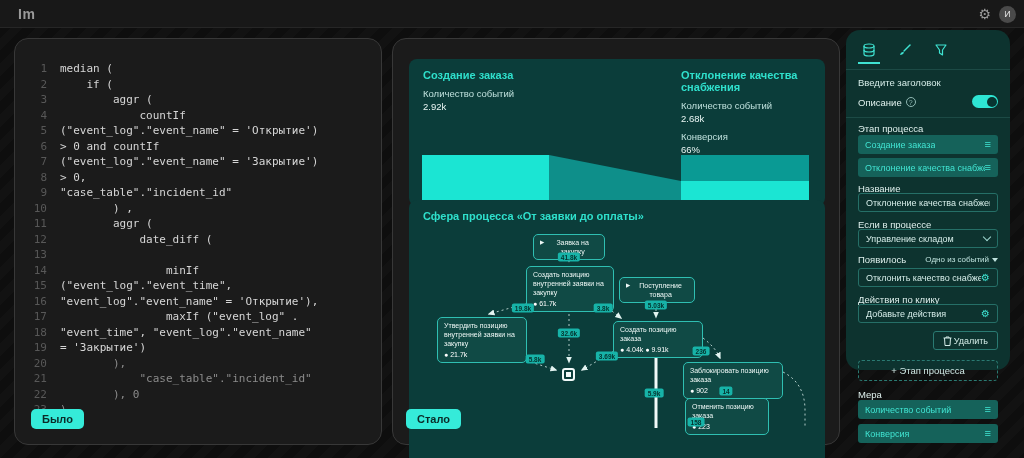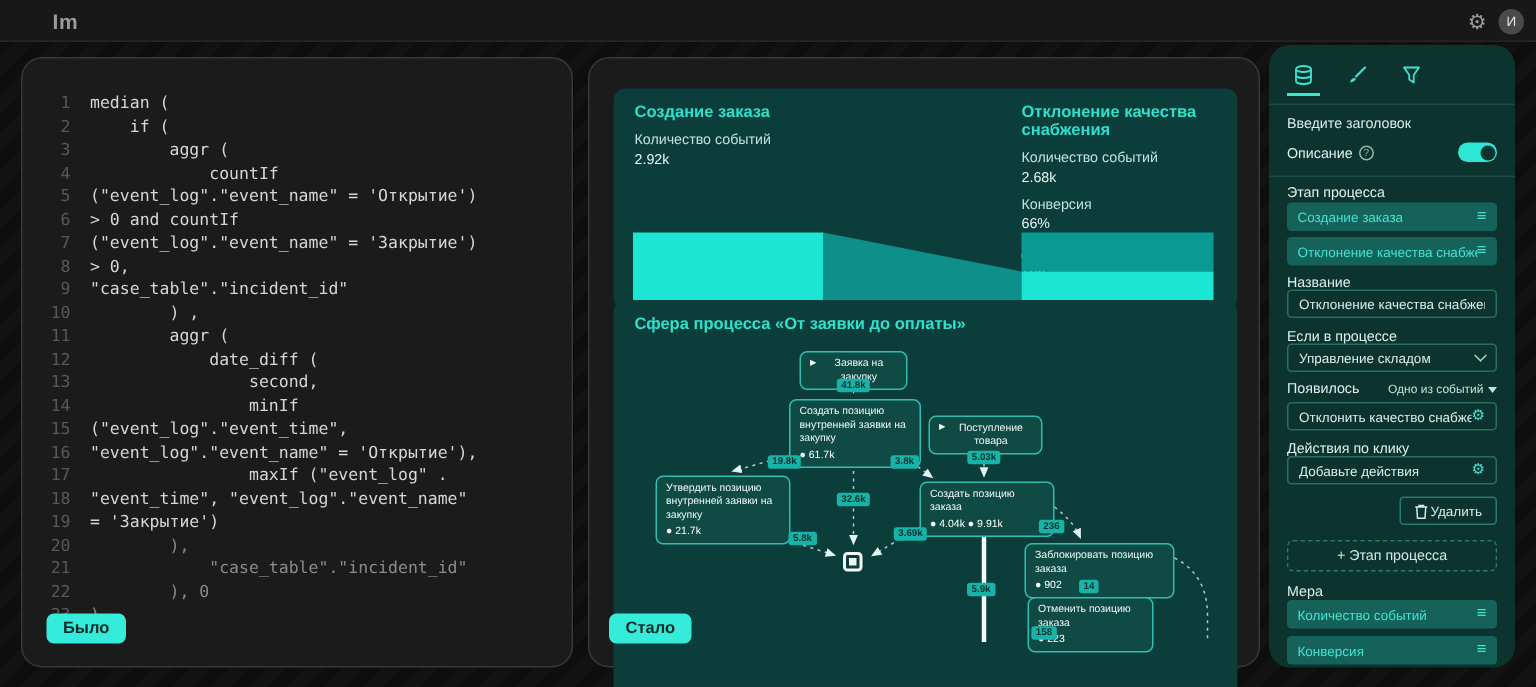--- a/index.html
+++ b/index.html
@@ -5,21 +5,21 @@
   * { margin:0; padding:0; box-sizing:border-box; }
   html,body { width:1024px; height:458px; overflow:hidden; }
   body {
     font-family:"Liberation Sans","DejaVu Sans",sans-serif;
     background:repeating-linear-gradient(135deg,#0e0e0e 0 9px,#121212 9px 18px);
     color:#ddd; position:relative;
   }
   
   .topbar { position:absolute; left:0; top:0; width:1024px; height:28px;
     background:#181818; border-bottom:1px solid #262626; display:flex; align-items:center; }
-  .logo { margin-left:35px; font-weight:bold; font-size:14px; color:#9a9a9a; letter-spacing:.5px; }
+  .logo { margin-left:18px; font-weight:bold; font-size:14px; color:#9a9a9a; letter-spacing:.5px; }
   .topbar-right { position:absolute; right:8px; top:0; height:28px; display:flex; align-items:center; gap:8px; }
   .gear-top { color:#9a9a9a; font-size:14px; line-height:1; cursor:pointer; }
   .avatar { width:17px; height:17px; border-radius:50%; background:#4a4a4a; color:#e0e0e0;
     font-size:9px; display:flex; align-items:center; justify-content:center; }
   
   .panel { position:absolute; top:38px; height:407px; background:#1b1b1b;
     border:1px solid #383838; border-radius:14px; }
   .panel-left { left:14px; width:368px; }
   .panel-mid { left:392px; width:448px; }
   
@@ -53,21 +53,21 @@
   .pnode-icon { font-size:5.5px; line-height:1.6; color:#eef8f6; }
   .pnode-stats { margin-top:2px; color:#ffffff; font-size:7px; }
   .pnode.event { text-align:center; }
   .pnode.event .pnode-top { justify-content:center; }
   .ebadge { position:absolute; z-index:3; transform:translate(-50%,-50%); background:#17b3a8;
     color:#04332e; font-size:6.5px; font-weight:bold; padding:1px 3px; border-radius:2px; }
   .end-node { position:absolute; left:153px; top:168px; width:13px; height:13px; z-index:2;
     border:2px solid #f2faf9; border-radius:3px; background:transparent; cursor:pointer; }
   .end-node::after { content:""; position:absolute; left:2px; top:2px; width:5px; height:5px; background:#f2faf9; }
   
-  .sidebar { position:absolute; left:846px; top:30px; width:164px; height:415px;
+  .sidebar { position:absolute; left:846px; top:30px; width:164px; height:340px;
     background:#0d332f; border-radius:14px; font-size:9.5px; color:#e2f2ef; }
   .sb-inner { position:absolute; left:12px; right:12px; top:0; bottom:0; }
   .sb-tabs { position:absolute; left:-12px; right:-12px; top:0; height:40px;
     border-bottom:1px solid #1c4a45; display:flex; align-items:center; padding:0 12px; gap:14px; }
   .sb-tab { position:relative; width:22px; height:26px; display:flex; align-items:center; justify-content:center; cursor:pointer; }
   .sb-tab.active::after { content:""; position:absolute; left:0; right:0; bottom:-1px; height:2px; background:#3fe3d2; }
   .sb-label { position:absolute; color:#dff0ed; font-size:9.5px; }
   .sb-muted { color:#d6ede9; }
   .toggle { position:absolute; width:26px; height:13px; border-radius:7px; background:#2ee6d4; cursor:pointer; }
   .toggle::after { content:""; position:absolute; right:1.5px; top:1.5px; width:10px; height:10px; border-radius:50%; background:#083531; }
@@ -138,21 +138,21 @@
       <div class="cl">
       <span class="ln">10</span><span class="ct">        ) ,</span>
     </div>
       <div class="cl">
       <span class="ln">11</span><span class="ct">        aggr (</span>
     </div>
       <div class="cl">
       <span class="ln">12</span><span class="ct">            date_diff (</span>
     </div>
       <div class="cl">
-      <span class="ln">13</span><span class="ct">                second,</span>
+      <span class="ln">13</span>
     </div>
       <div class="cl">
       <span class="ln">14</span><span class="ct">                minIf</span>
     </div>
       <div class="cl">
       <span class="ln">15</span><span class="ct">("event_log"."event_time",</span>
     </div>
       <div class="cl">
       <span class="ln">16</span><span class="ct">"event_log"."event_name" = 'Открытие'),</span>
     </div>

